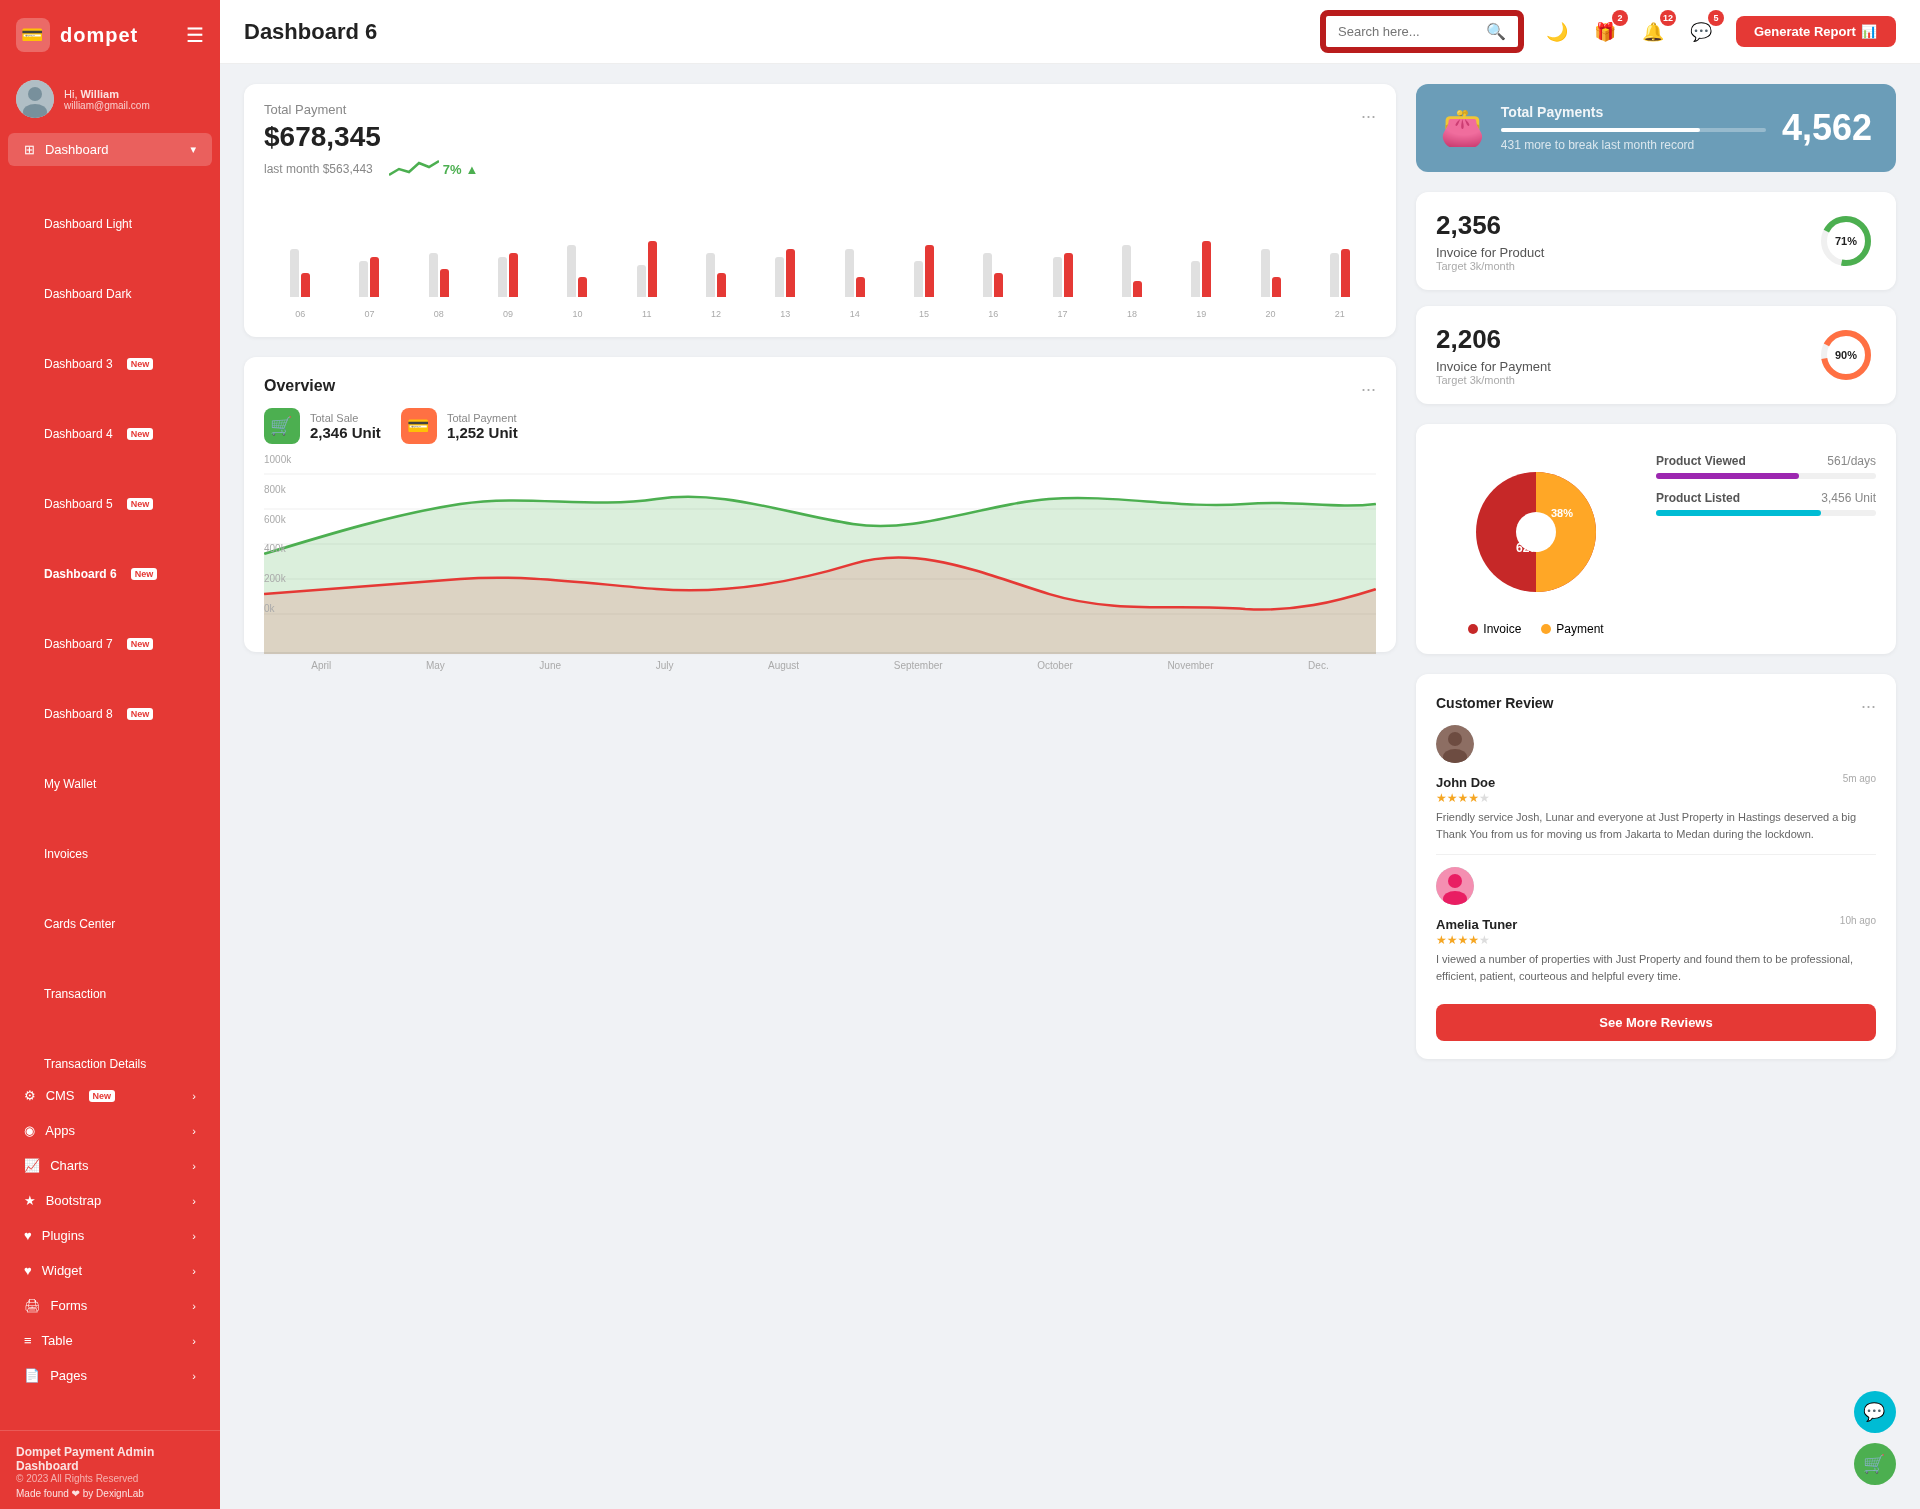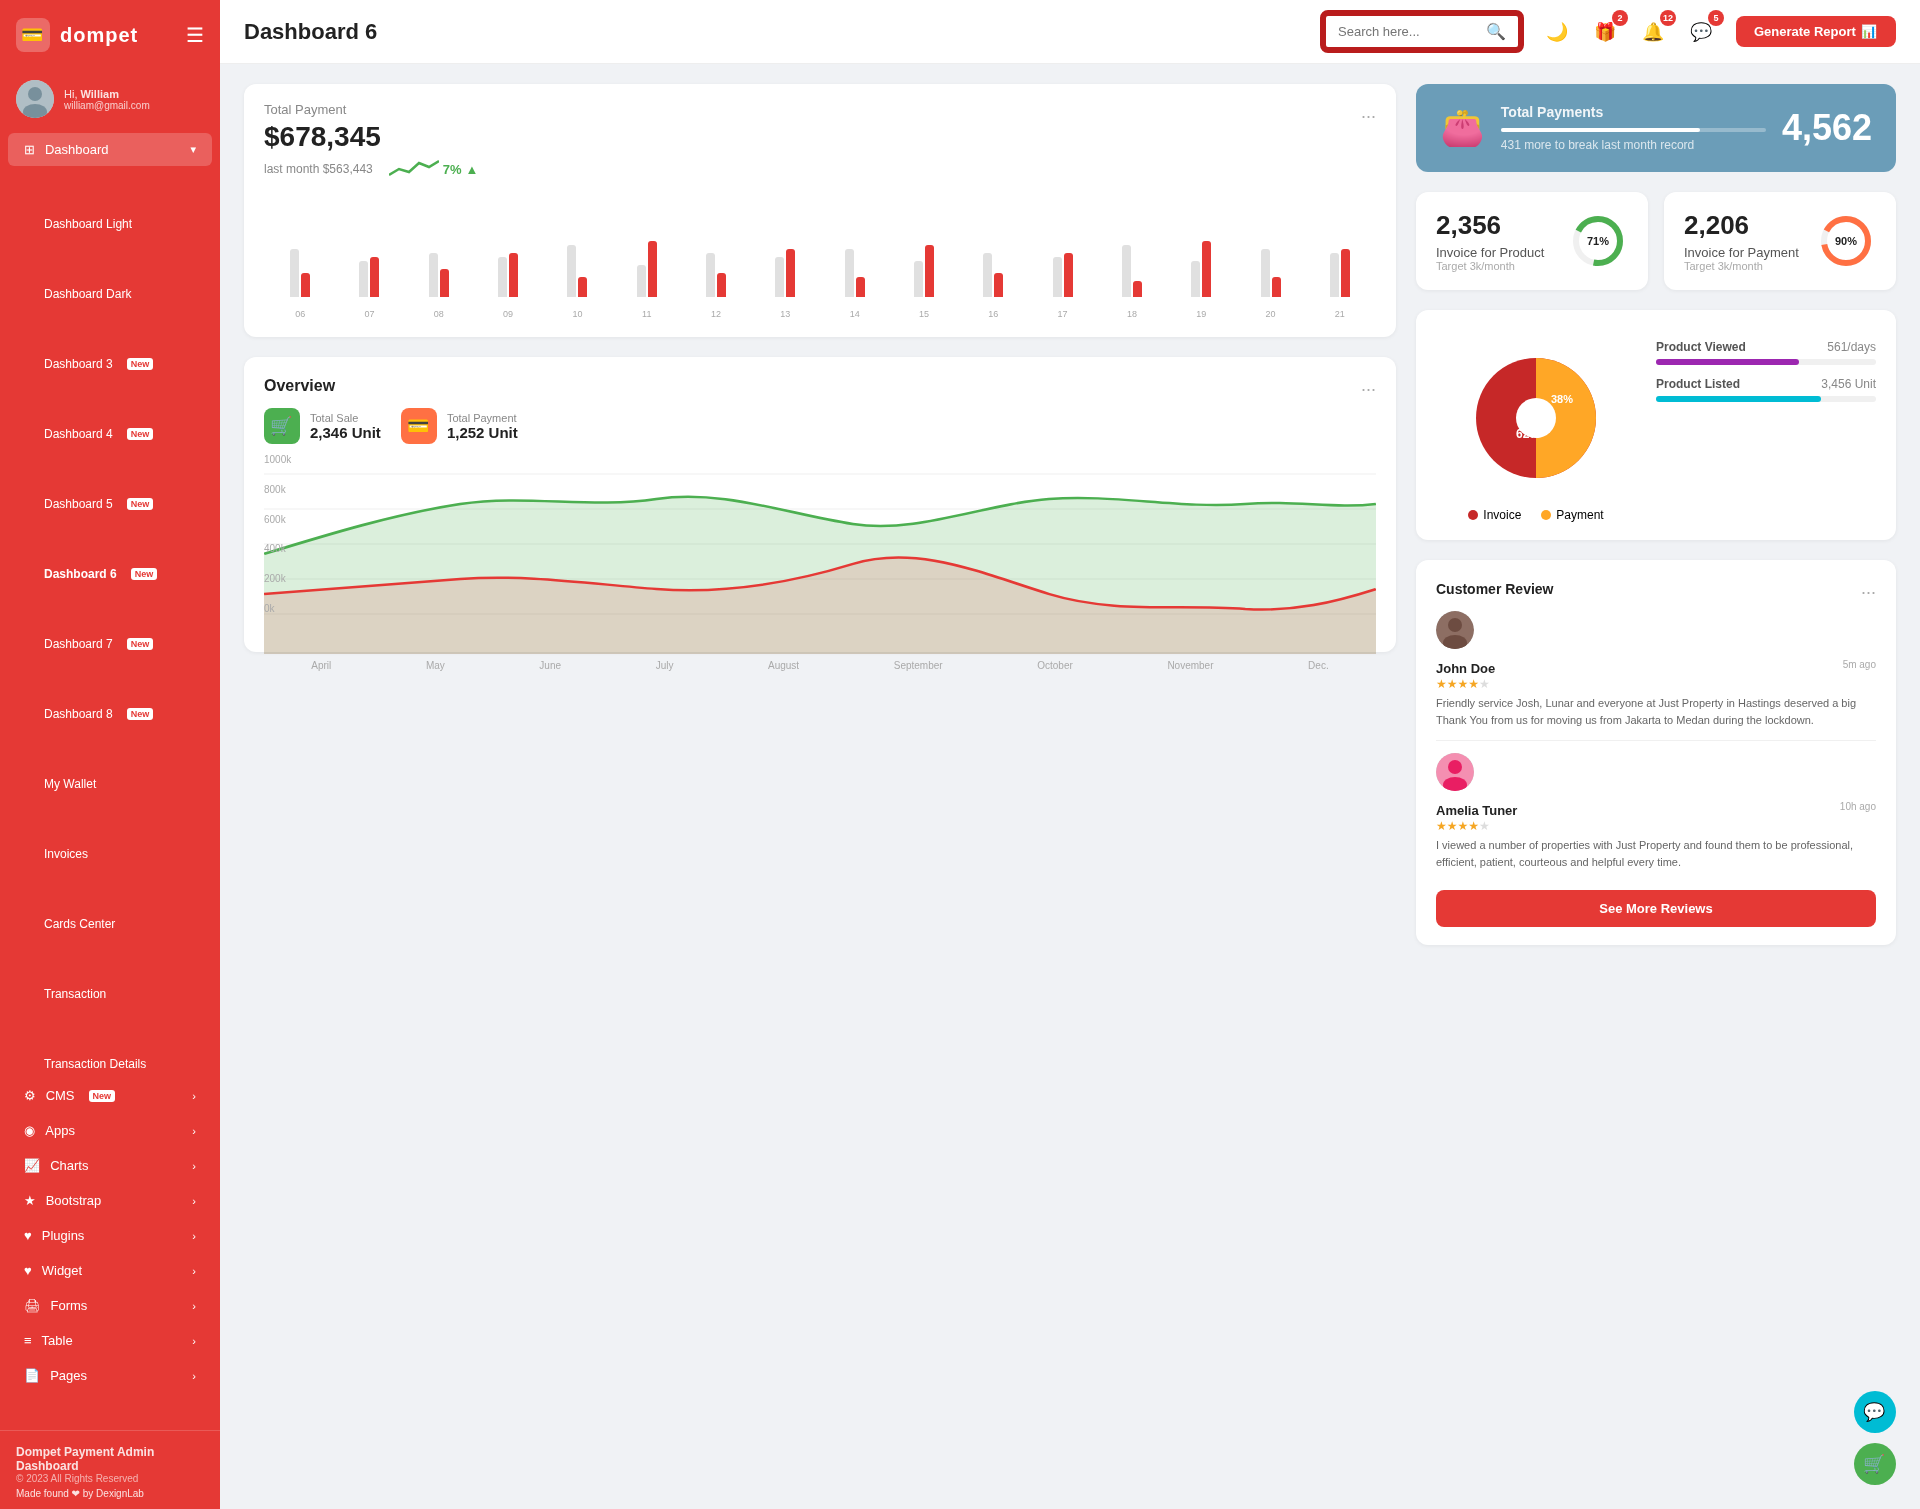--- a/index.html
+++ b/index.html
@@ -197,21 +197,21 @@
     }
     .blue-card-icon { font-size: 36px; opacity: 0.9; }
     .blue-card-info { flex: 1; }
     .blue-card-title { font-size: 14px; font-weight: 600; opacity: 0.9; }
     .blue-card-sub { font-size: 12px; opacity: 0.75; margin-top: 6px; }
     .blue-card-progress { width: 100%; height: 4px; background: rgba(255,255,255,0.3); border-radius: 2px; margin-top: 8px; }
     .blue-card-progress-fill { height: 4px; background: #fff; border-radius: 2px; width: 75%; }
     .blue-card-count { font-size: 36px; font-weight: 800; }
 
     
-    .invoice-row { display: flex; gap: 16px; }
+    .invoice-row { display: flex; gap: 16px; flex-direction: column; }
     .invoice-card { flex: 1; }
     .invoice-num { font-size: 26px; font-weight: 800; color: #222; }
     .invoice-label { font-size: 13px; color: #555; margin-top: 4px; text-align: center; }
     .invoice-sub { font-size: 11px; color: #aaa; }
     .invoice-card-inner { display: flex; align-items: center; justify-content: space-between; }
     .donut-wrap { position: relative; width: 60px; height: 60px; }
 
     
     .pie-wrap { display: flex; justify-content: center; margin: 10px 0; }
     .pie-legend { display: flex; gap: 20px; justify-content: center; margin-top: 8px; }

